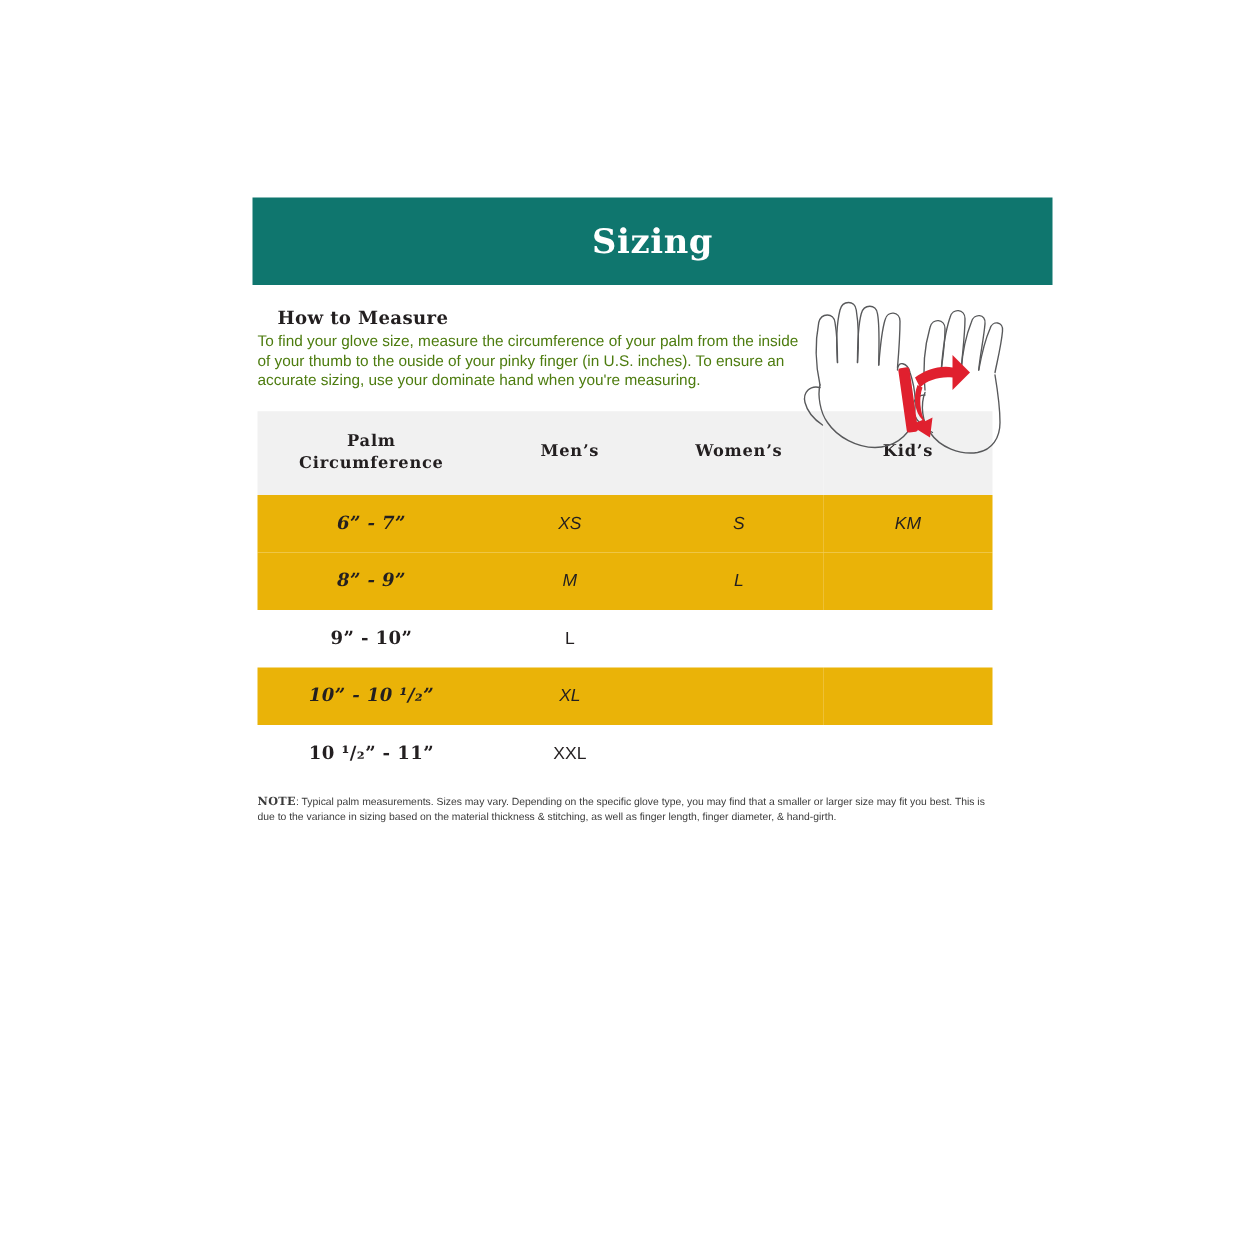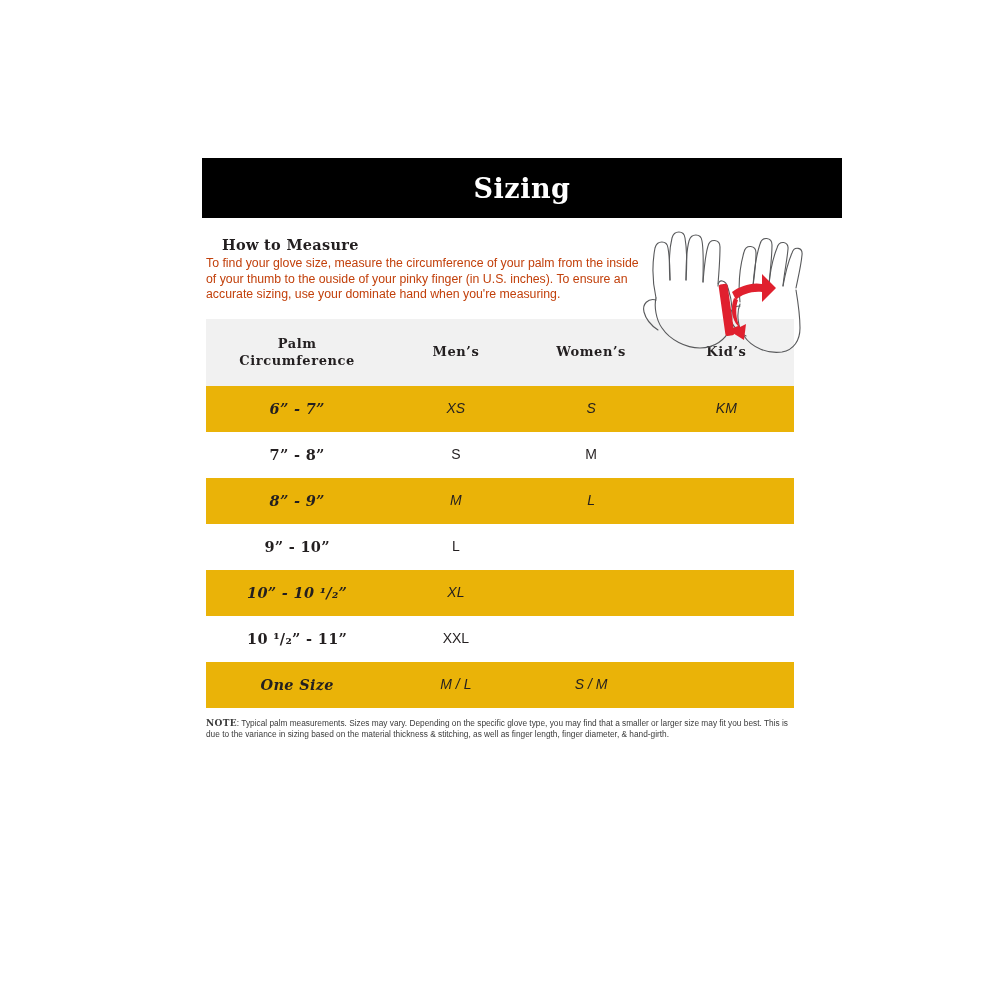--- a/index.html
+++ b/index.html
@@ -19,22 +19,22 @@
     overflow: hidden;
   }
   .sheet {
     position: absolute;
     left: 158px;
     top: 158px;
     width: 684px;
   }
   
   .header-bar {
-    background: #000000;
-    height: 60px;
+    background: #0f766e;
+    height: 70px;
     display: flex;
     align-items: center;
     justify-content: center;
     margin-left: 44px;
   }
   .header-title {
     color: #ffffff;
     font-family: "DejaVu Serif", serif;
     font-weight: bold;
     font-size: 27px;
@@ -52,21 +52,21 @@
     font-family: "DejaVu Serif", serif;
     font-weight: bold;
     font-size: 14.5px;
     letter-spacing: 0.3px;
     margin: 0 0 3px 16px;
     color: #231f20;
   }
   .para {
     font-size: 12.3px;
     line-height: 15.6px;
-    color: #c2410c;
+    color: #4d7c0f;
     margin: 0 0 13px 0;
   }
   .hand-illustration {
     position: absolute;
     right: 36px;
     top: 10px;
     width: 170px;
     height: 140px;
   }
   
@@ -183,26 +183,20 @@
             <th class="col-kid">Kid’s</th>
           </tr>
         </thead>
         <tbody>
           <tr class="even">
             <td class="size-label">6” - 7”</td>
             <td>XS</td>
             <td>S</td>
             <td>KM</td>
           </tr>
-          <tr class="odd">
-            <td class="size-label">7” - 8”</td>
-            <td>S</td>
-            <td>M</td>
-            <td></td>
-          </tr>
           <tr class="even">
             <td class="size-label">8” - 9”</td>
             <td>M</td>
             <td>L</td>
             <td></td>
           </tr>
           <tr class="odd">
             <td class="size-label">9” - 10”</td>
             <td>L</td>
             <td></td>
@@ -213,26 +207,20 @@
             <td>XL</td>
             <td></td>
             <td></td>
           </tr>
           <tr class="odd">
             <td class="size-label">10 ¹/₂” - 11”</td>
             <td>XXL</td>
             <td></td>
             <td></td>
           </tr>
-          <tr class="even">
-            <td class="size-label">One Size</td>
-            <td>M / L</td>
-            <td>S / M</td>
-            <td></td>
-          </tr>
         </tbody>
       </table>
     </div>
 
     <div class="note">
       <b>NOTE</b><span>: Typical palm measurements. Sizes may vary. Depending on the specific glove type, you may find that a smaller or larger size may fit you best. This is due to the variance in sizing based on the material thickness &amp; stitching, as well as finger length, finger diameter, &amp; hand-girth.</span>
     </div>
 
   </div>
 </div>

